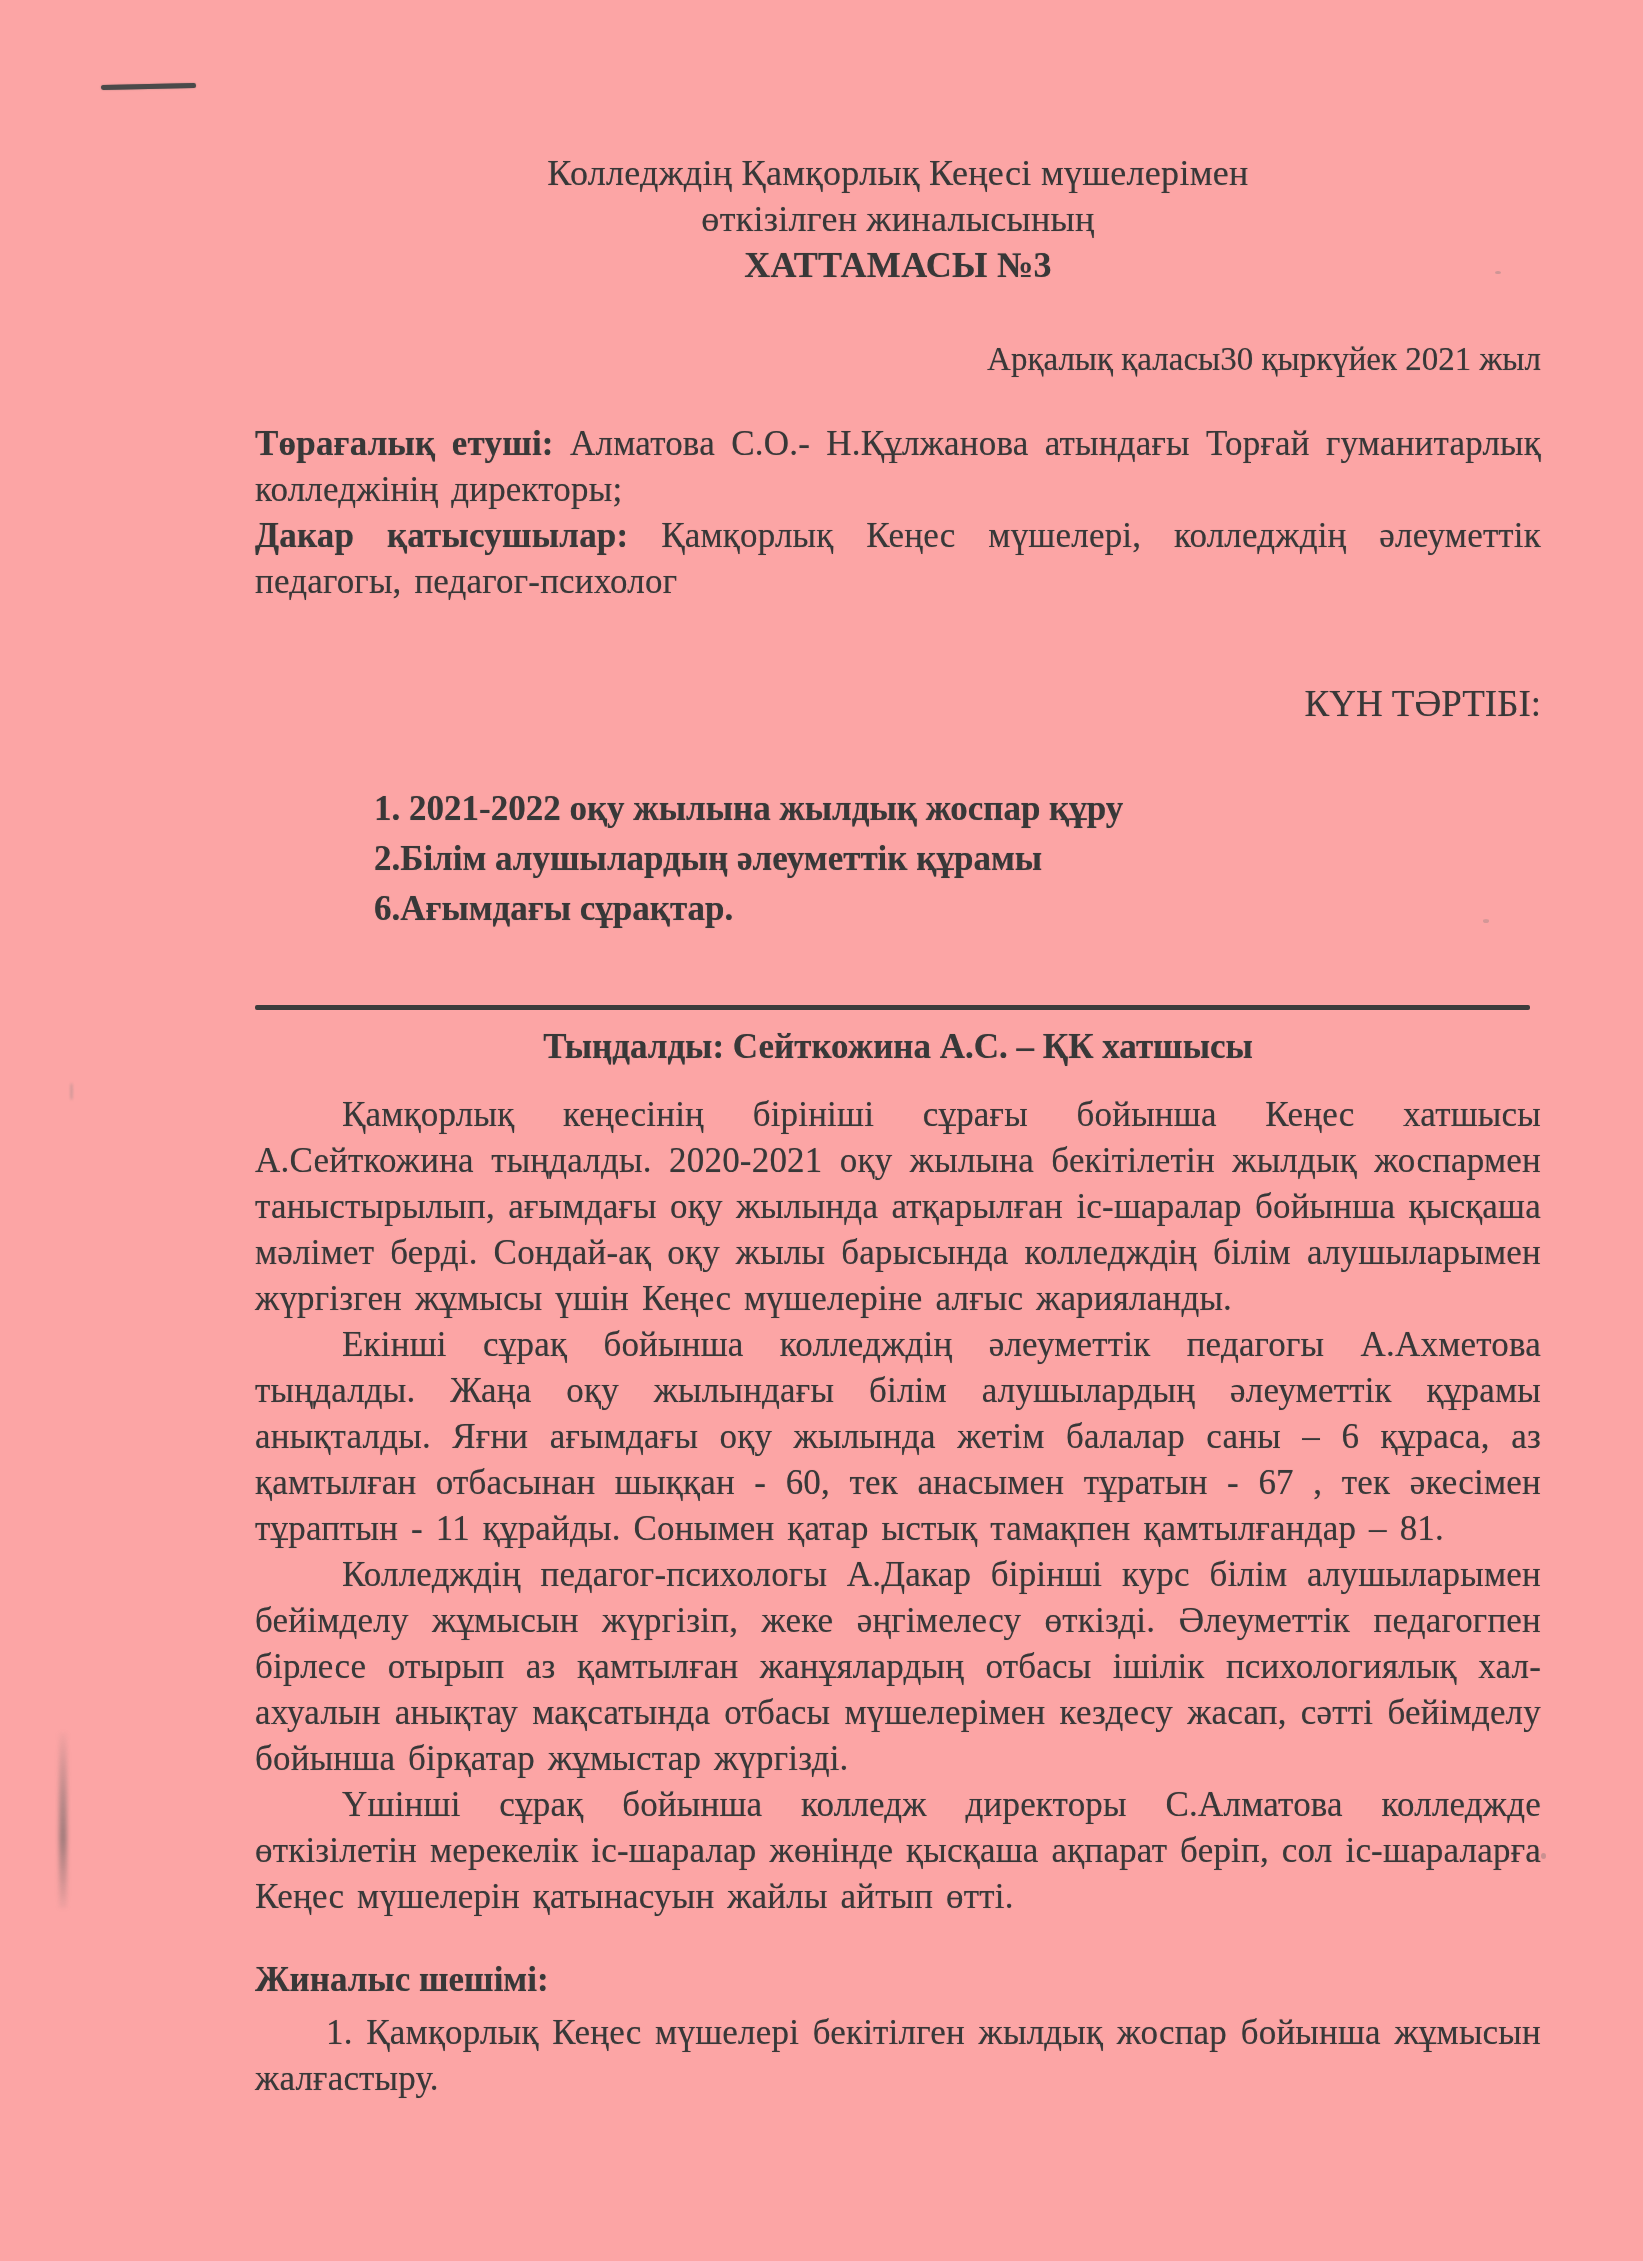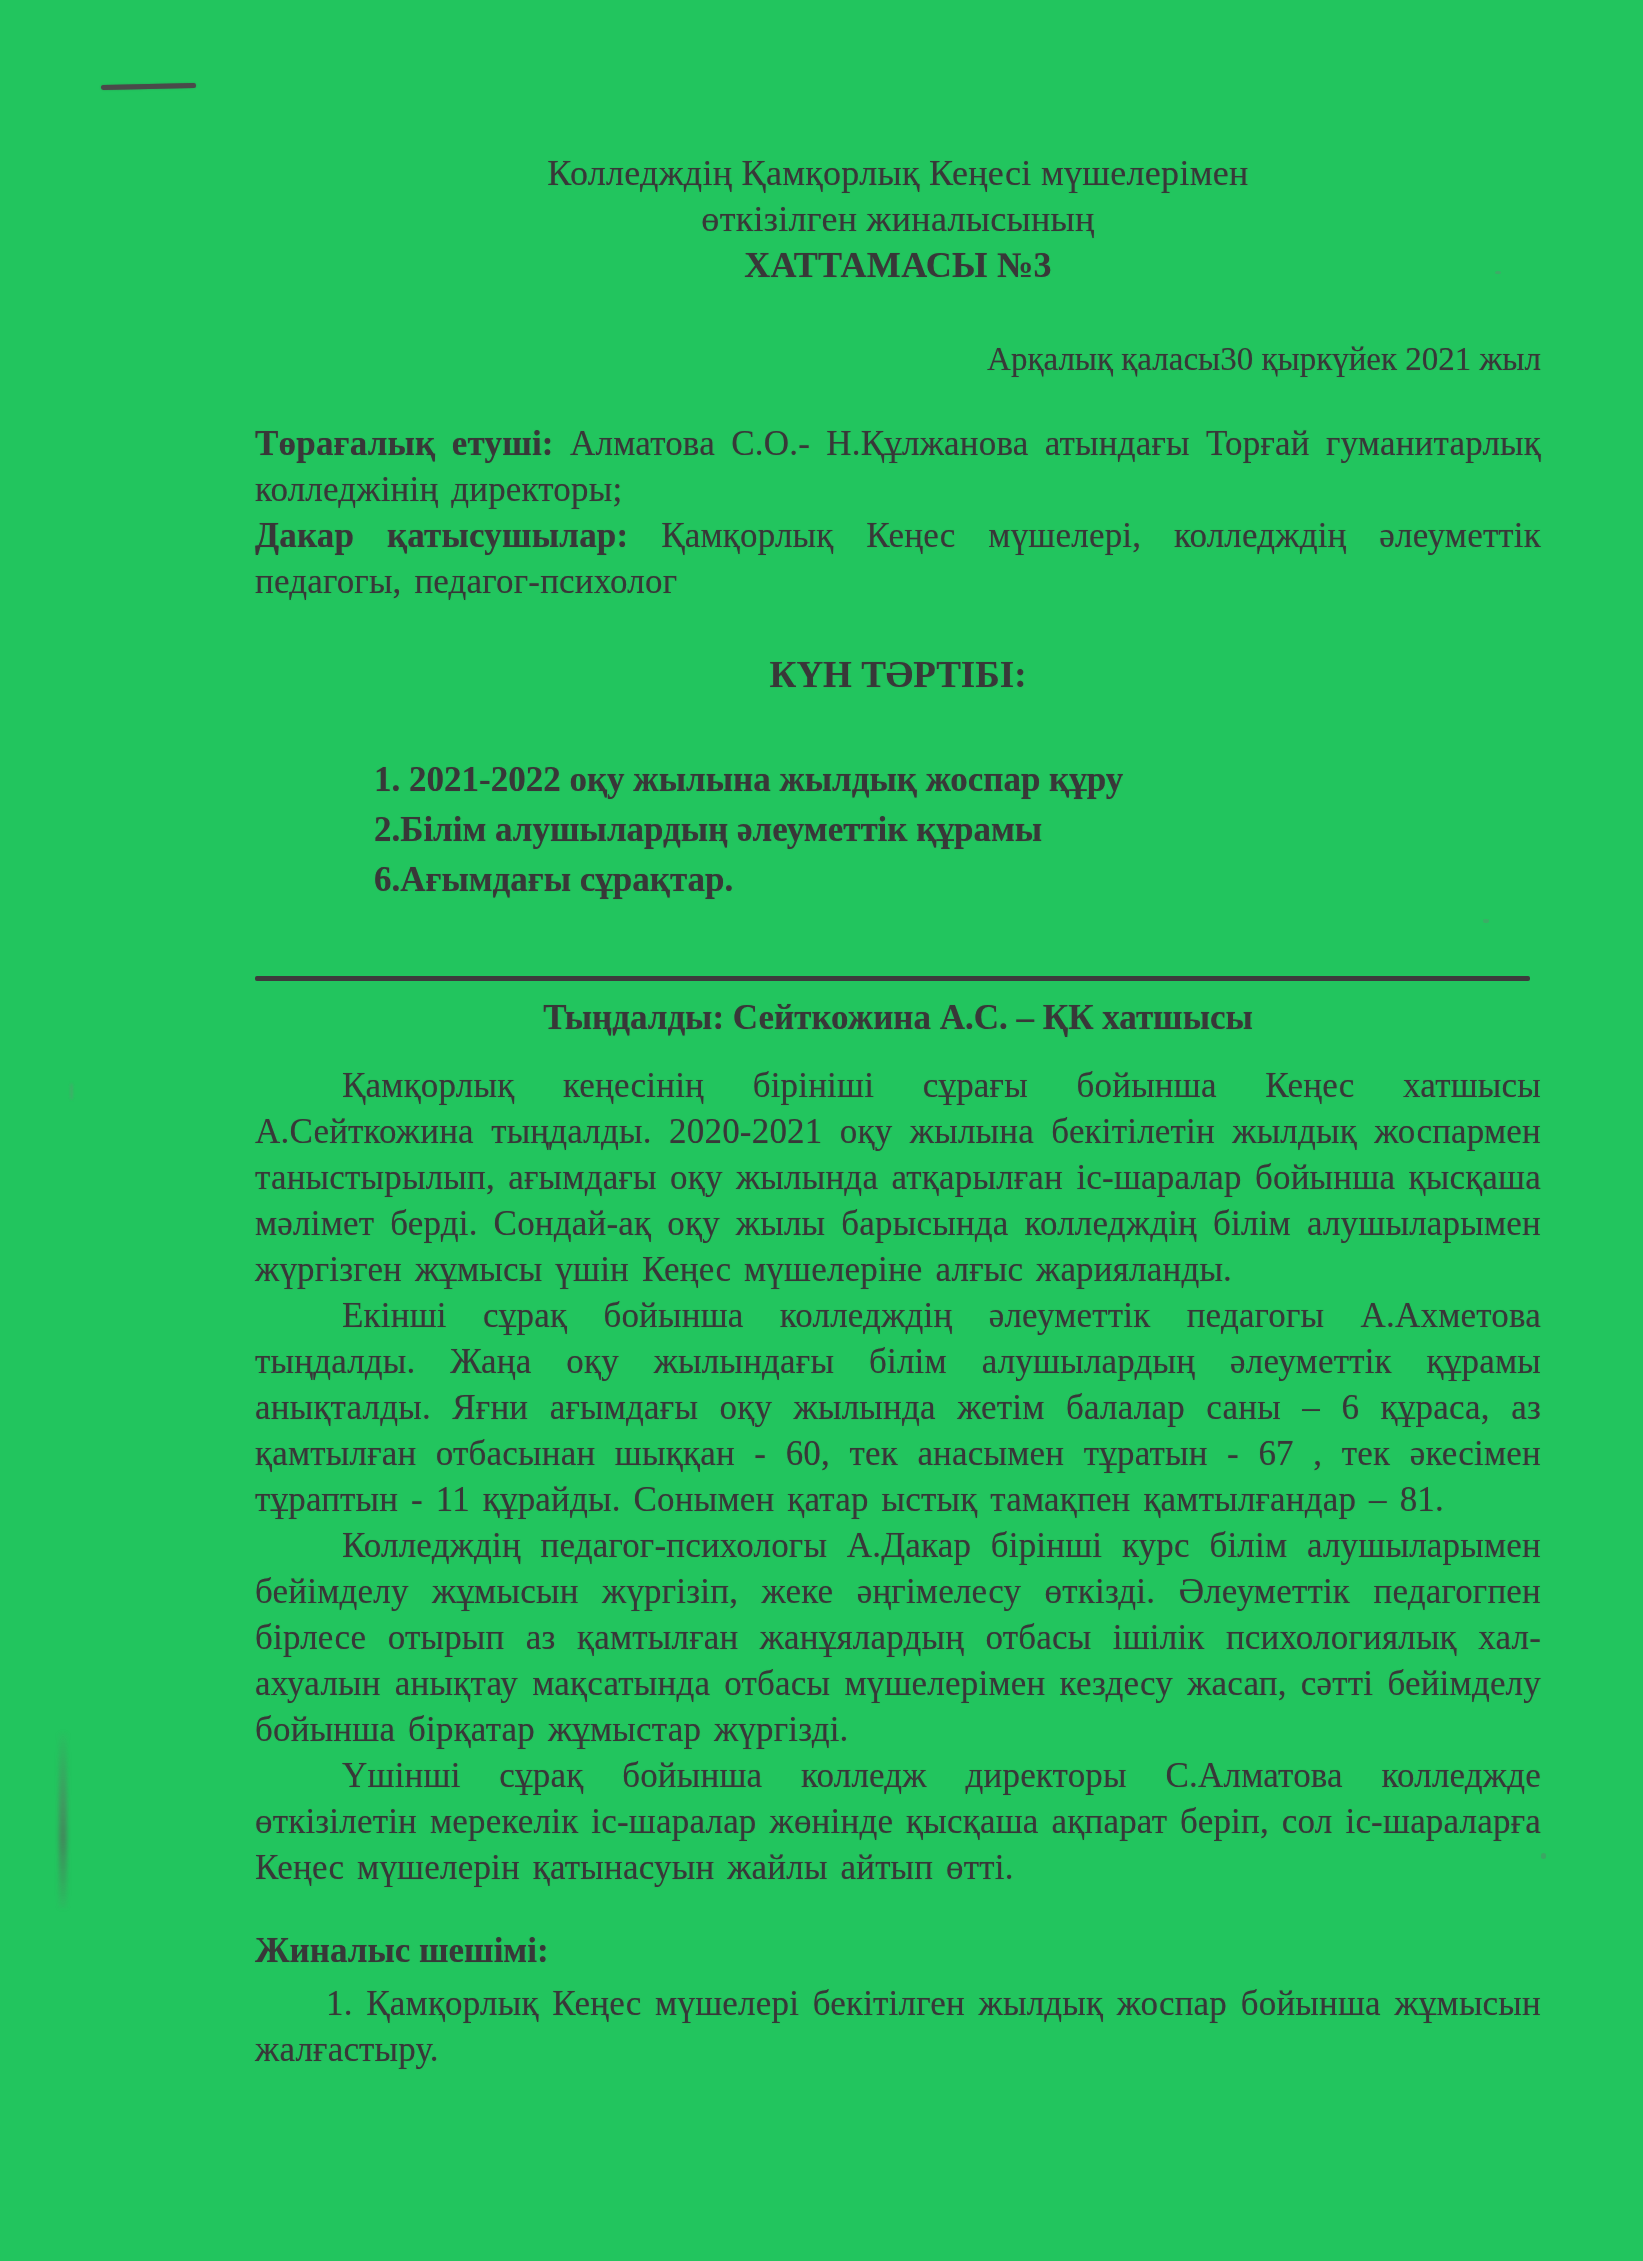--- a/index.html
+++ b/index.html
@@ -4,21 +4,21 @@
 <style>
   html, body { margin: 0; padding: 0; }
   body {
     width: 1644px; height: 2261px;
     background: #f4f4f2;
     font-family: "Liberation Serif", "DejaVu Serif", serif;
   }
   .page {
     position: relative;
     width: 1644px; height: 2261px;
-    background: #22c55e;
+    background: #fca5a5;
     overflow: hidden;
     color: #383838;
   }
   .content {
     position: absolute;
     left: 255px; top: 0;
     width: 1286px;
     text-shadow: 0 0 0.8px rgba(70,70,70,0.55);
   }
   .title-block {
@@ -40,23 +40,23 @@
   .para {
     margin: 0;
     font-size: 35px;
     line-height: 46px;
     text-align: justify;
     word-spacing: 3.9px;
     letter-spacing: 0.2px;
   }
   .chair-block { margin-top: 39px; }
   .agenda-heading {
-    margin-top: 47px;
-    text-align: center;
-    font-weight: bold;
+    margin-top: 76px;
+    text-align: right;
+    font-weight: normal;
     font-size: 37px;
     line-height: 46px;
   }
   .agenda-list {
     margin-top: 57px;
     padding-left: 119px;
     font-weight: bold;
     font-size: 35px;
     line-height: 50px;
   }

